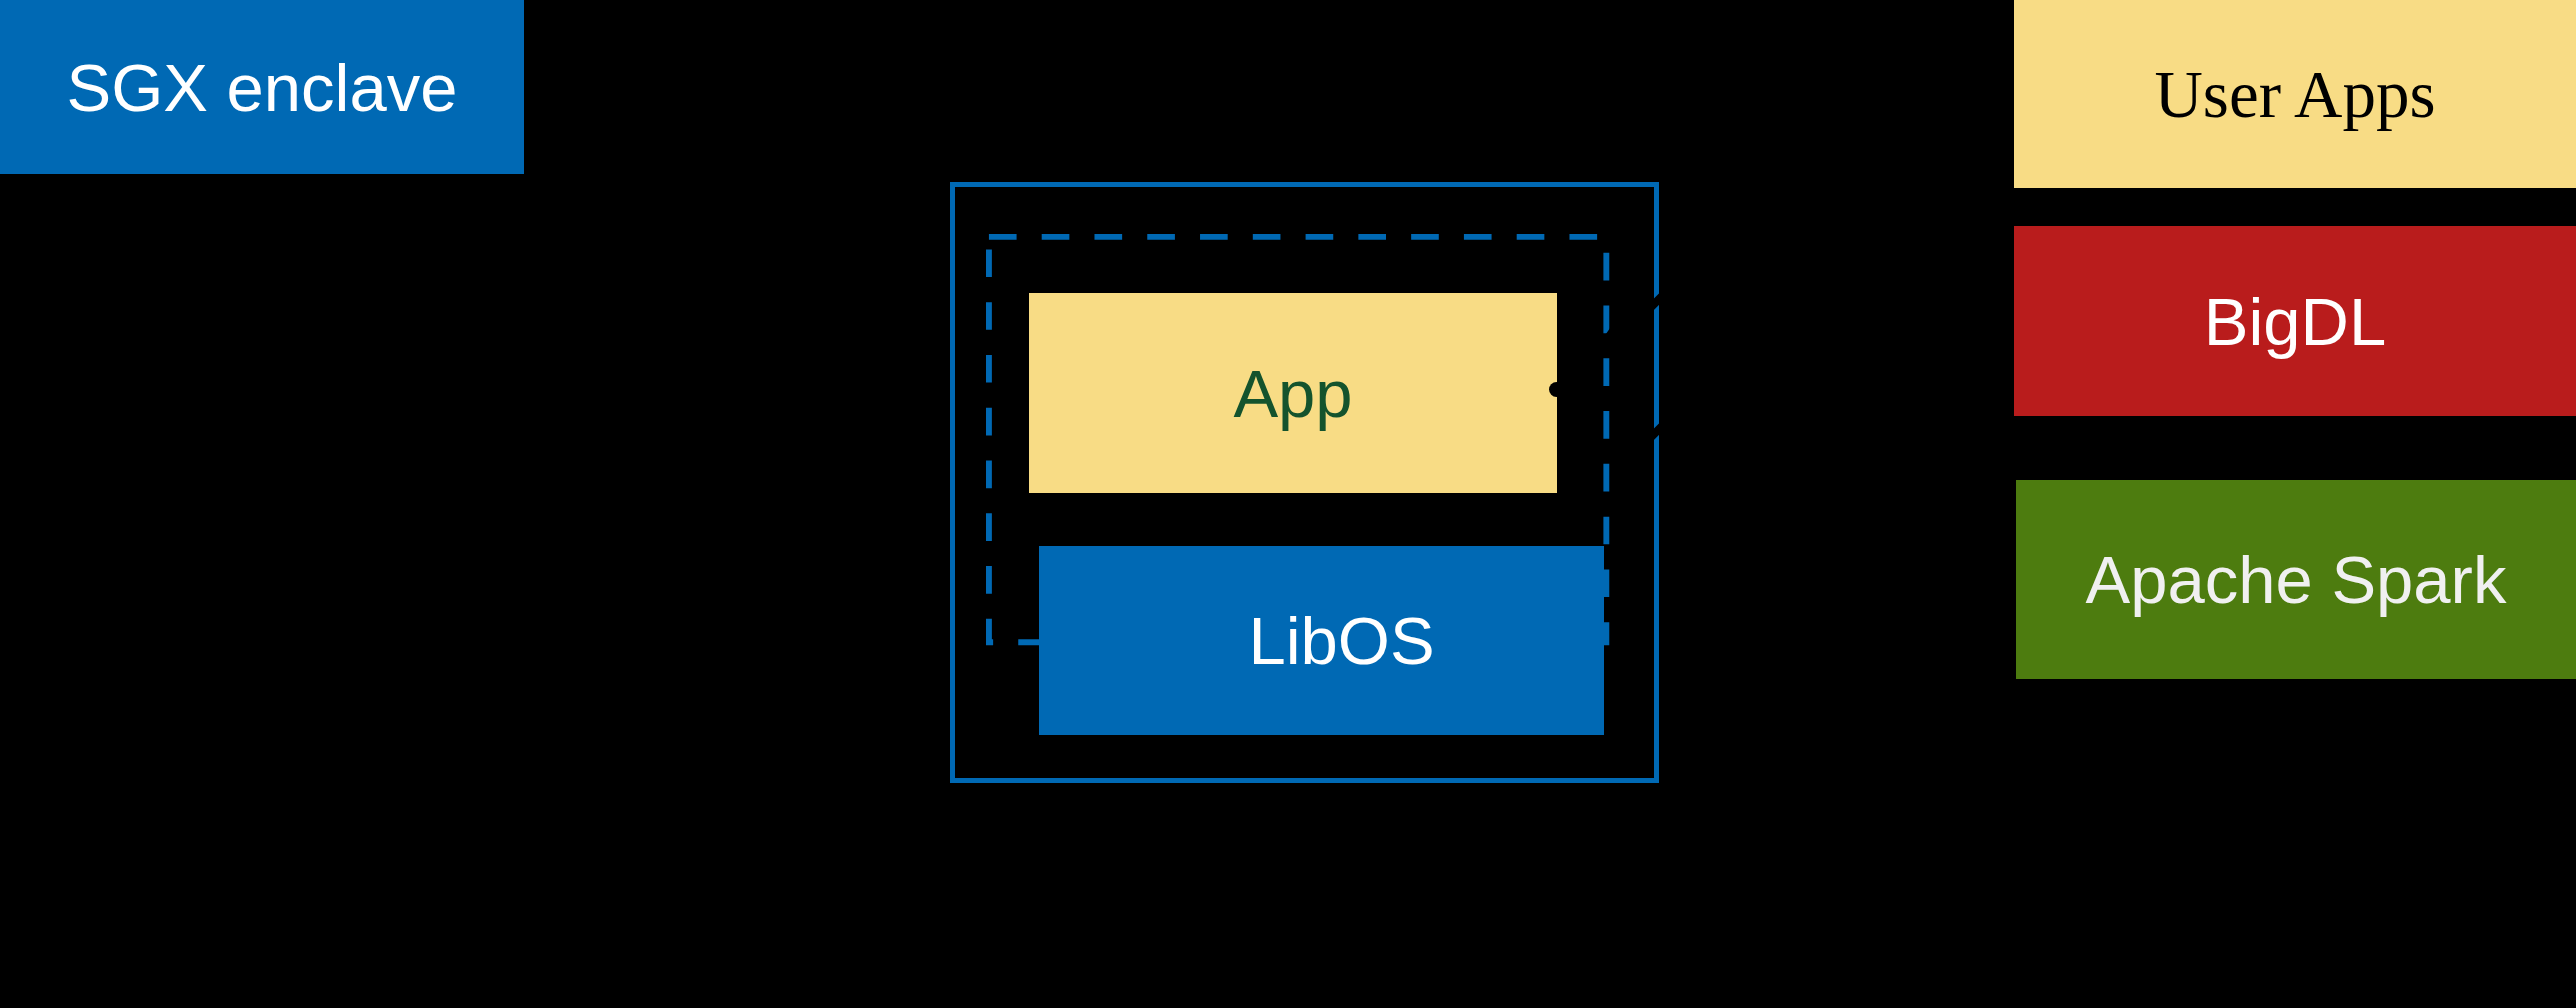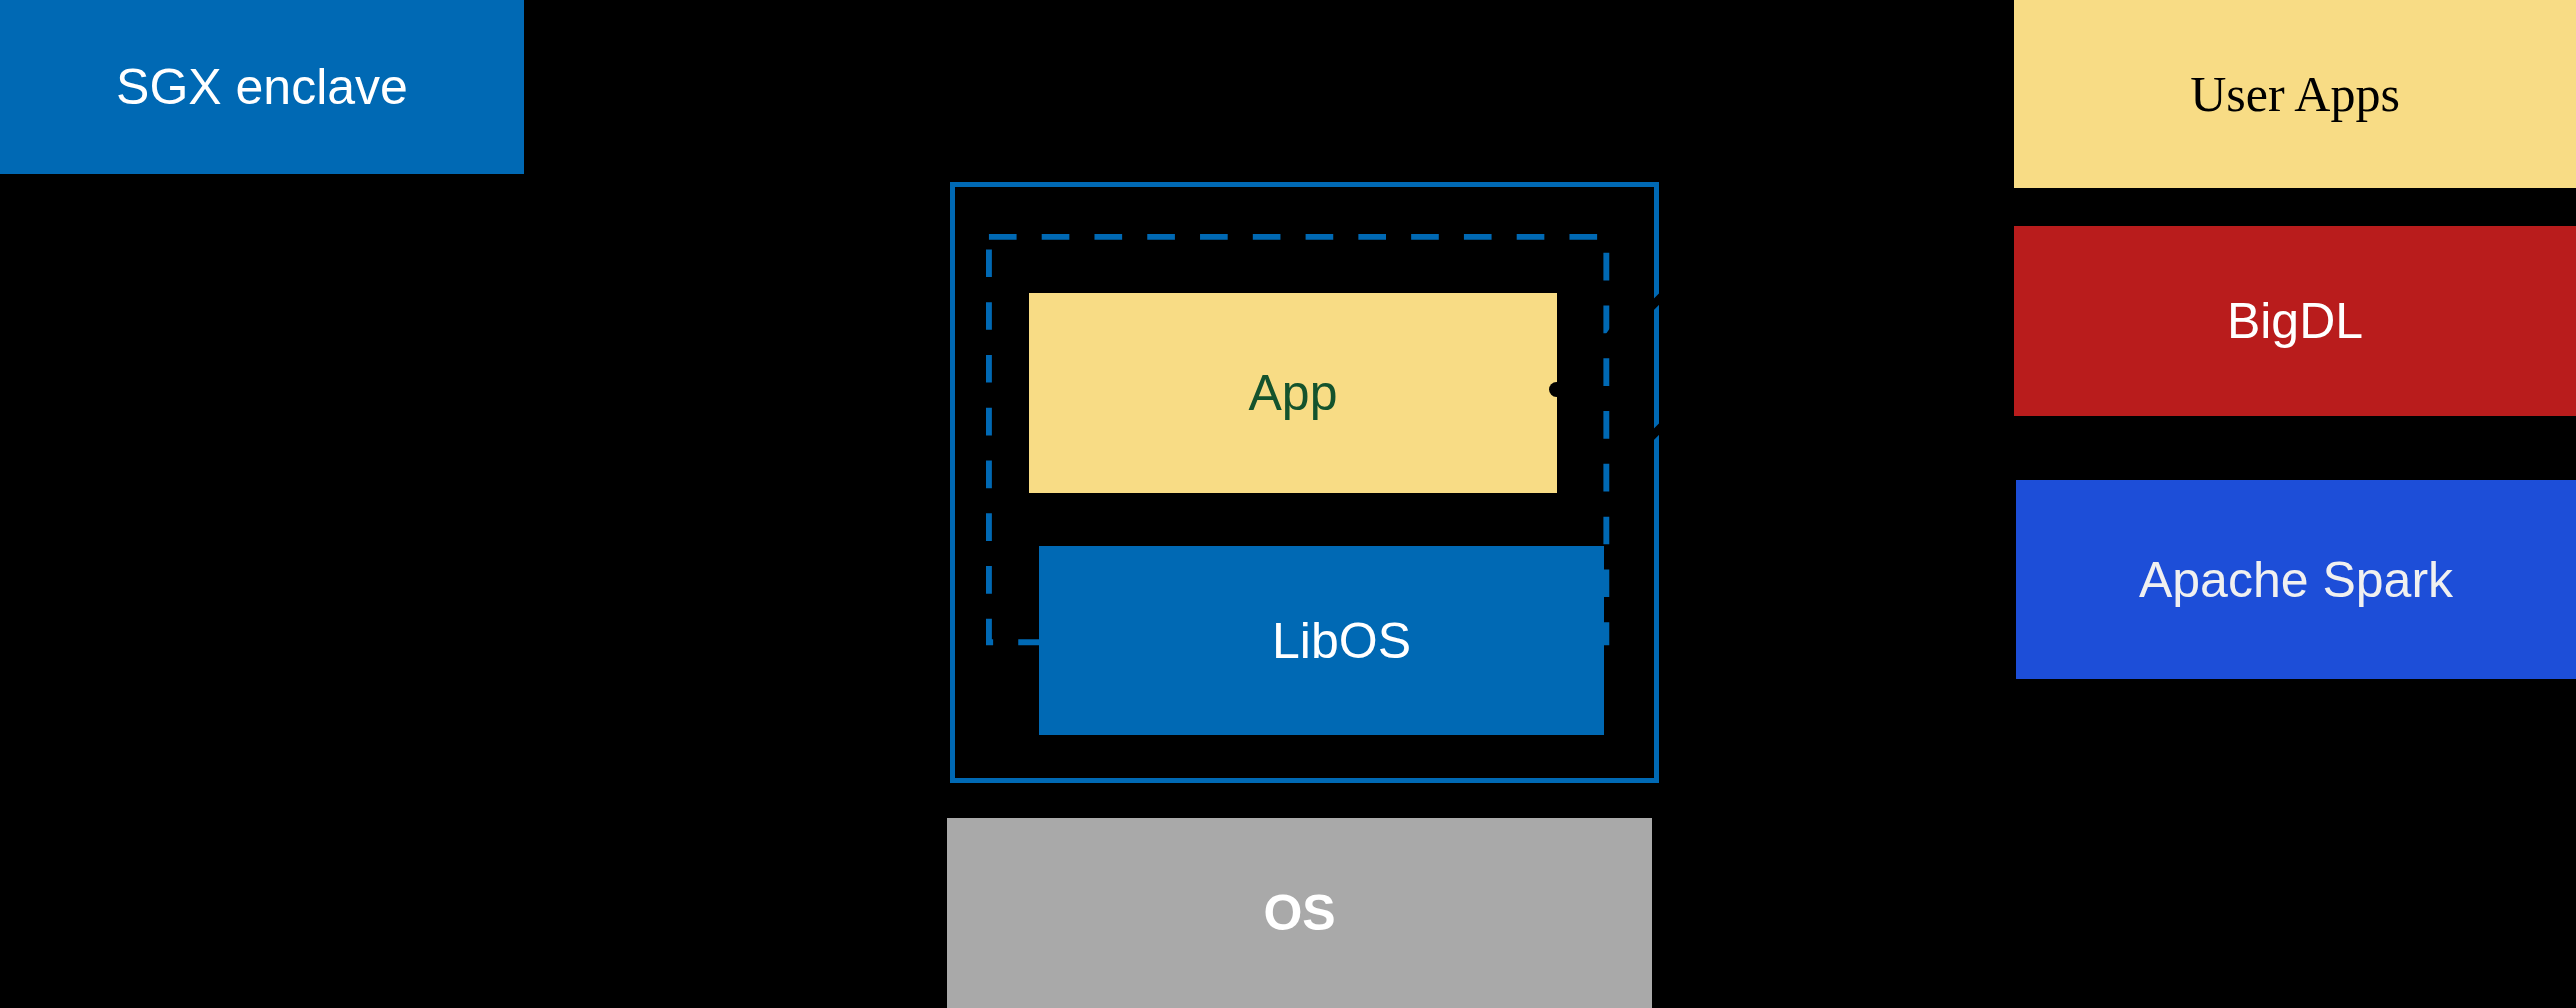--- a/index.html
+++ b/index.html
@@ -13,21 +13,21 @@
     height: 1009px;
     background: #000000;
     overflow: hidden;
     font-family: "Liberation Sans", sans-serif;
   }
   .box {
     position: absolute;
     display: flex;
     align-items: center;
     justify-content: center;
-    font-size: 50px;
+    font-size: 67px;
     font-weight: 400;
     white-space: nowrap;
   }
   
   .sgx-box {
     left: 0; top: 521; width: 524px; height: 174px;
     background: #0069B4; color: #FFFFFF;
   }
   
   .enclave-outline {
@@ -63,21 +63,21 @@
   .userapps-box {
     left: 2014px; top: 0; width: 562px; height: 188px;
     background: #F8DC85; color: #000000; font-family: Liberation Serif, serif;
   }
   .bigdl-box {
     left: 2014px; top: 226px; width: 562px; height: 190px;
     background: #b91c1c; color: #FFFFFF;
   }
   .spark-box {
     left: 2016px; top: 480px; width: 560px; height: 199px;
-    background: #1d4ed8; color: #F0F0F0;
+    background: #4d7c0f; color: #F0F0F0;
   }
   
   .frag-dot {
     position: absolute;
     width: 15px; height: 15px;
     background: #000000;
     border-radius: 50%;
   }
   .frag-dot.sgx-dot   { left: 519px; top: 508px; }
   .frag-dot.app-dot   { left: 1549px; top: 382px; }
@@ -108,23 +108,20 @@
 
   <div class="box app-box">
     <span class="label">App</span>
   </div>
   <div class="frag-dot app-dot"></div>
 
   <div class="box libos-box">
     <span class="label">LibOS</span>
   </div>
 
-  <div class="box os-box">
-    <span class="label">OS</span>
-  </div>
 
   <div class="box userapps-box">
     <span class="label">User Apps</span>
   </div>
   <div class="box bigdl-box">
     <span class="label">BigDL</span>
   </div>
   <div class="box spark-box">
     <span class="label">Apache Spark</span>
   </div>

